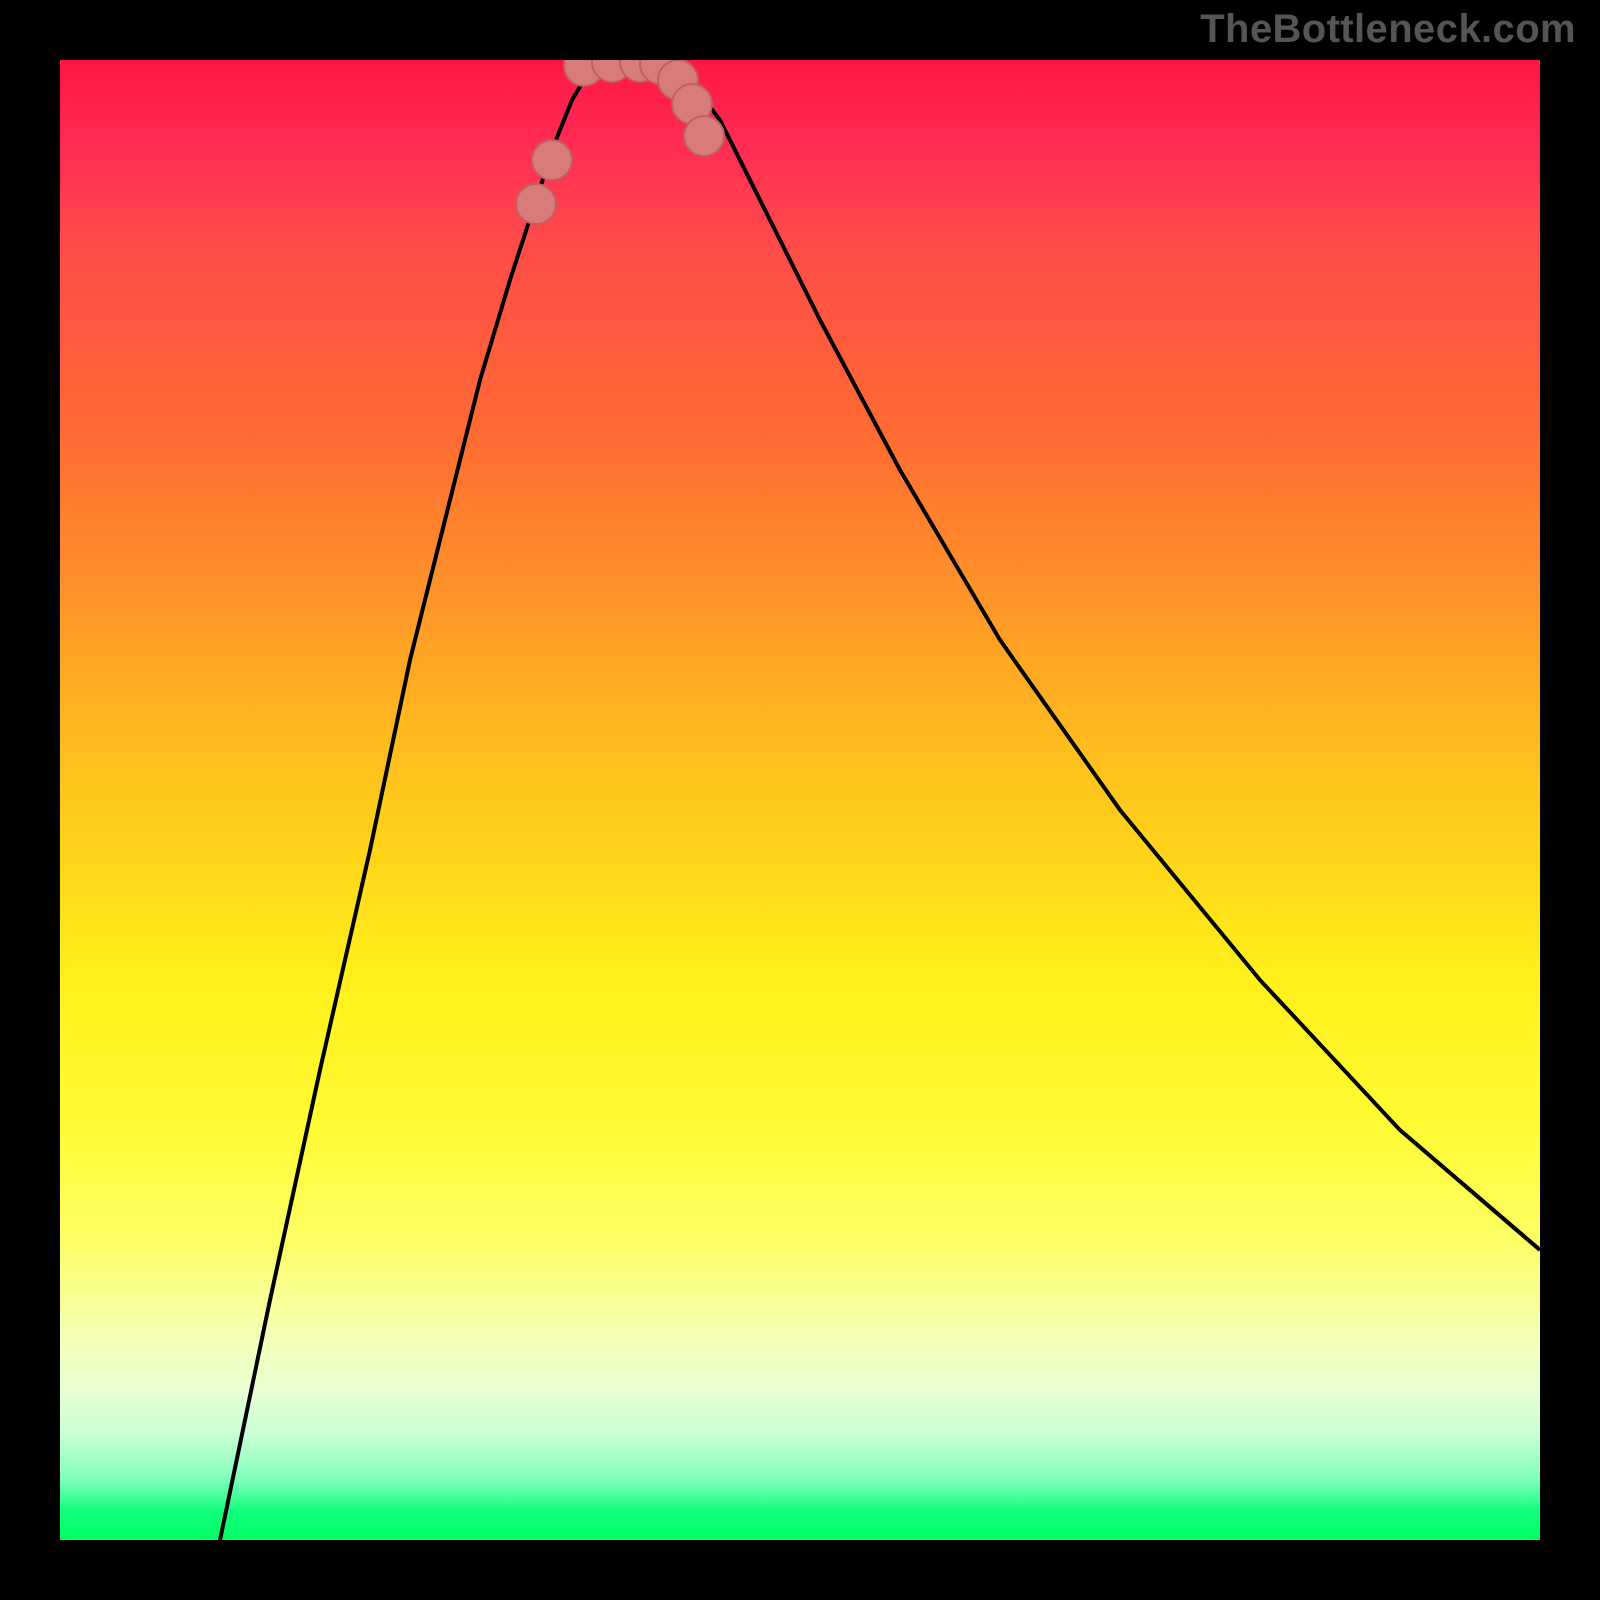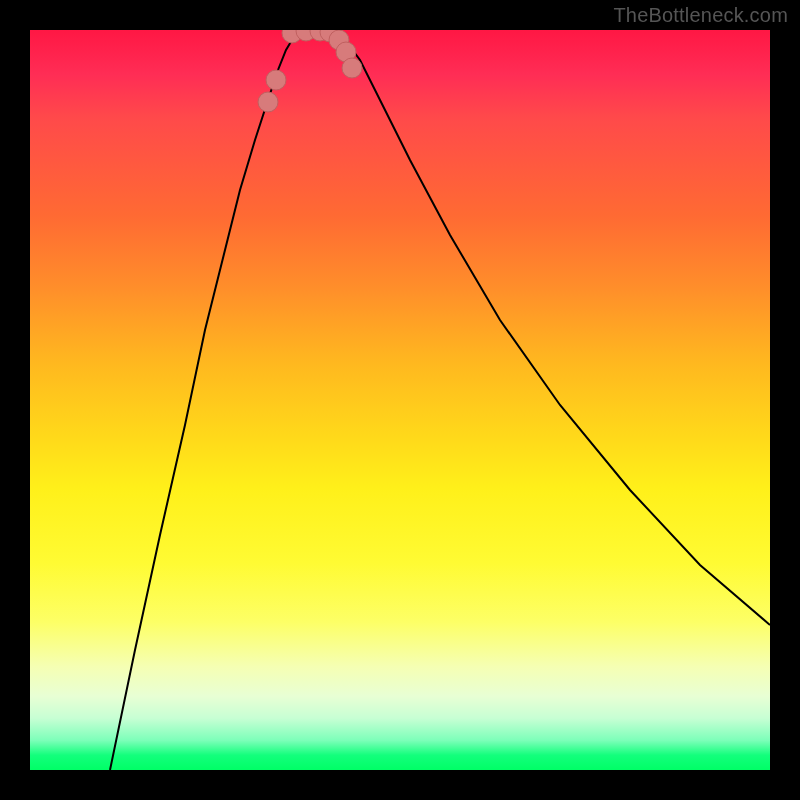--- a/index.html
+++ b/index.html
@@ -48,21 +48,21 @@
       #13ff7c 98%,
       #00ff66 100%
     );
   }
   .watermark {
     position: absolute;
     top: 4px;
     right: 12px;
     color: #555;
     font-size: 20px;
-    font-weight: 400;
+    font-weight: 700;
     letter-spacing: 0.2px;
     user-select: none;
     margin-left: 29px;
   }
   svg.curves {
     position: absolute;
     inset: 0;
   }
 </style>
 </head>

